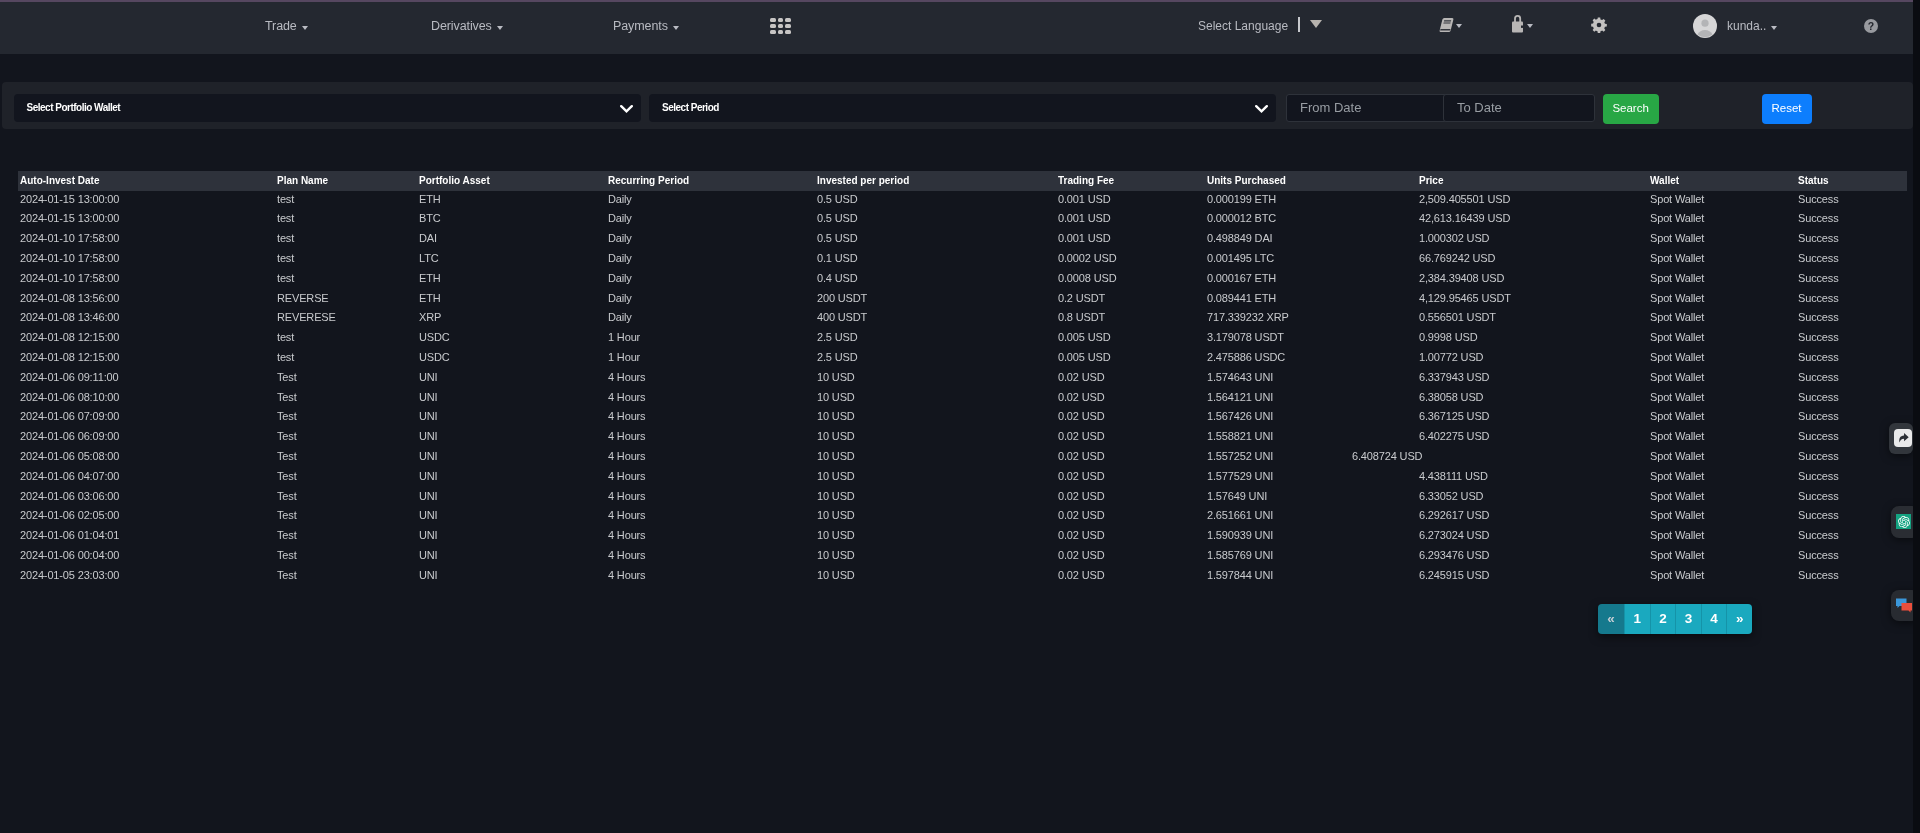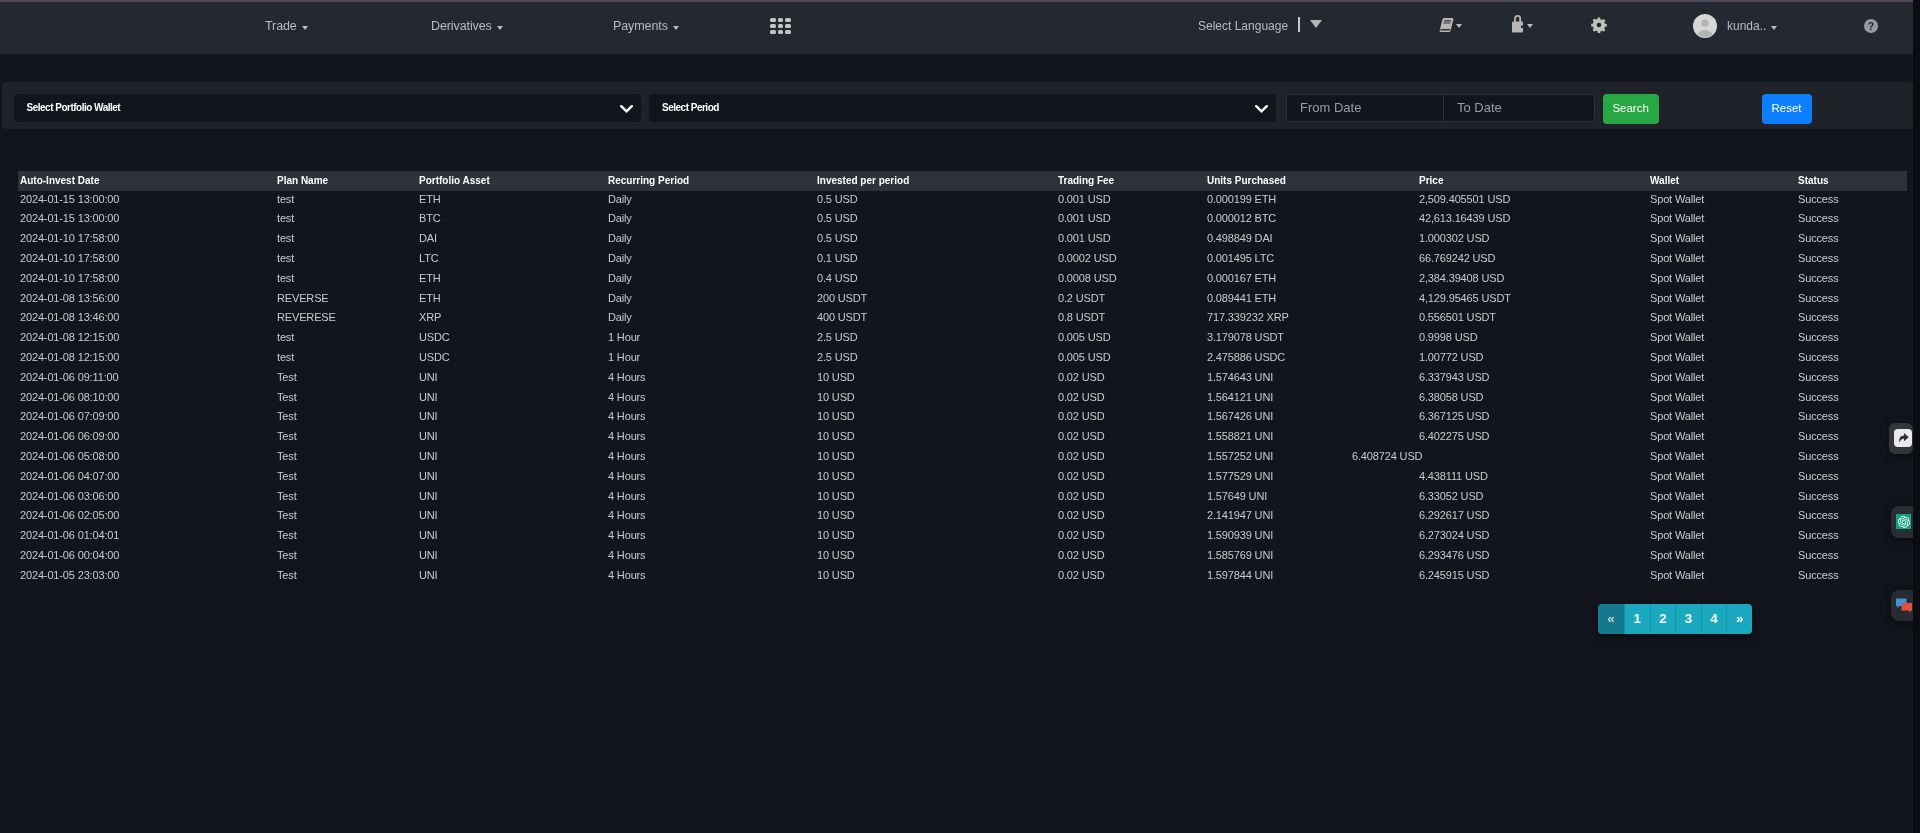--- a/index.html
+++ b/index.html
@@ -310,21 +310,21 @@
     <span style="left:1650px">Spot Wallet</span>
     <span style="left:1798px">Success</span>
   </div>
 <div class="tr" style="top:506.4px">
     <span style="left:20px">2024-01-06 02:05:00</span>
     <span style="left:277px">Test</span>
     <span style="left:419px">UNI</span>
     <span style="left:608px">4 Hours</span>
     <span style="left:817px">10 USD</span>
     <span style="left:1058px">0.02 USD</span>
-    <span style="left:1207px">2.141947 UNI</span>
+    <span style="left:1207px">2.651661 UNI</span>
     <span style="left:1419px">6.292617 USD</span>
     <span style="left:1650px">Spot Wallet</span>
     <span style="left:1798px">Success</span>
   </div>
 <div class="tr" style="top:526.2px">
     <span style="left:20px">2024-01-06 01:04:01</span>
     <span style="left:277px">Test</span>
     <span style="left:419px">UNI</span>
     <span style="left:608px">4 Hours</span>
     <span style="left:817px">10 USD</span>

